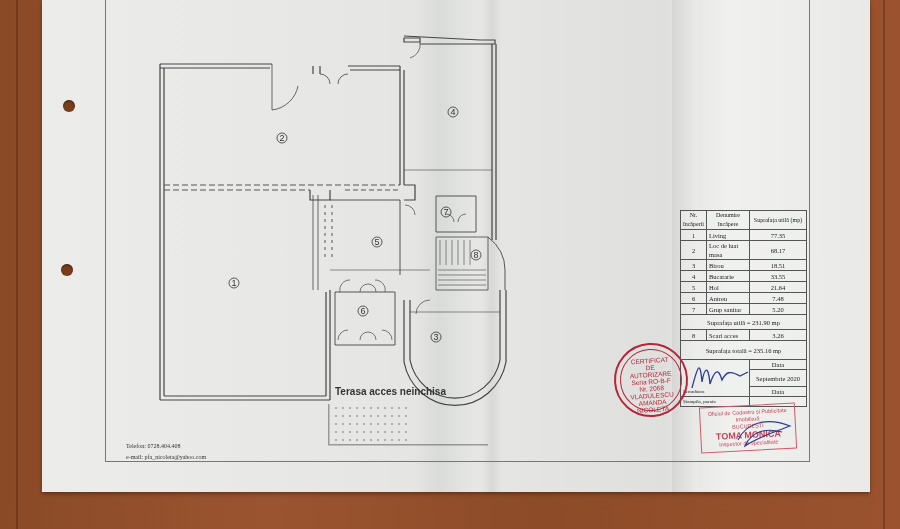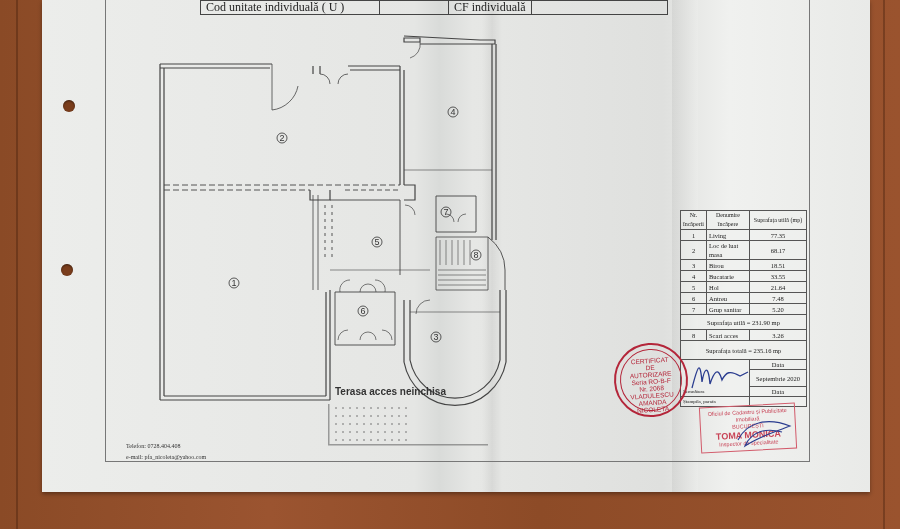--- a/index.html
+++ b/index.html
@@ -65,26 +65,20 @@
   <div class="fold-shade" style="left:630px;width:26px;background:linear-gradient(90deg,rgba(0,0,0,0.05),rgba(255,255,255,0.1));"></div>
 </div>
 
 <div class="punch" style="left:63px;top:100px;"></div>
 <div class="punch" style="left:61px;top:264px;"></div>
 
 <div class="frame"></div>
 
 <table class="hdr-table">
   <tbody>
-  <tr>
-    <td class="c1">Cod unitate individuală ( U )</td>
-    <td class="c2"></td>
-    <td class="c3">CF individuală</td>
-    <td class="c4"></td>
-  </tr>
 </tbody>
   </table>
 
 <svg class="plan" width="900" height="529">
   <g fill="none" stroke="#444" stroke-width="1.2">
 
     <path d="M160 64 L272 64 M160 68 L270 68"></path>
     <path d="M160 64 L160 400 M164 68 L164 396"></path>
     <path d="M160 400 L330 400 M164 396 L326 396"></path>
     <path d="M330 400 L330 290 M326 396 L326 292"></path>

